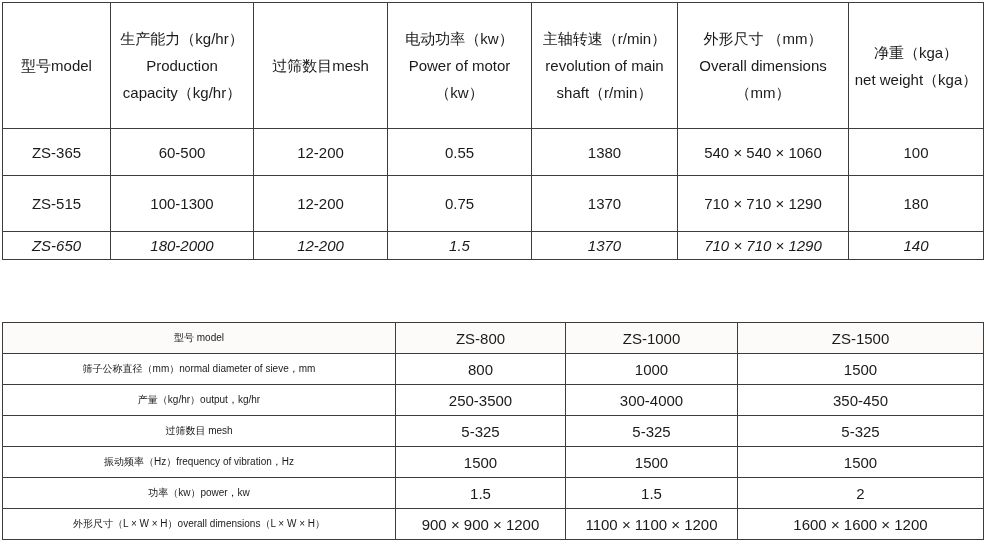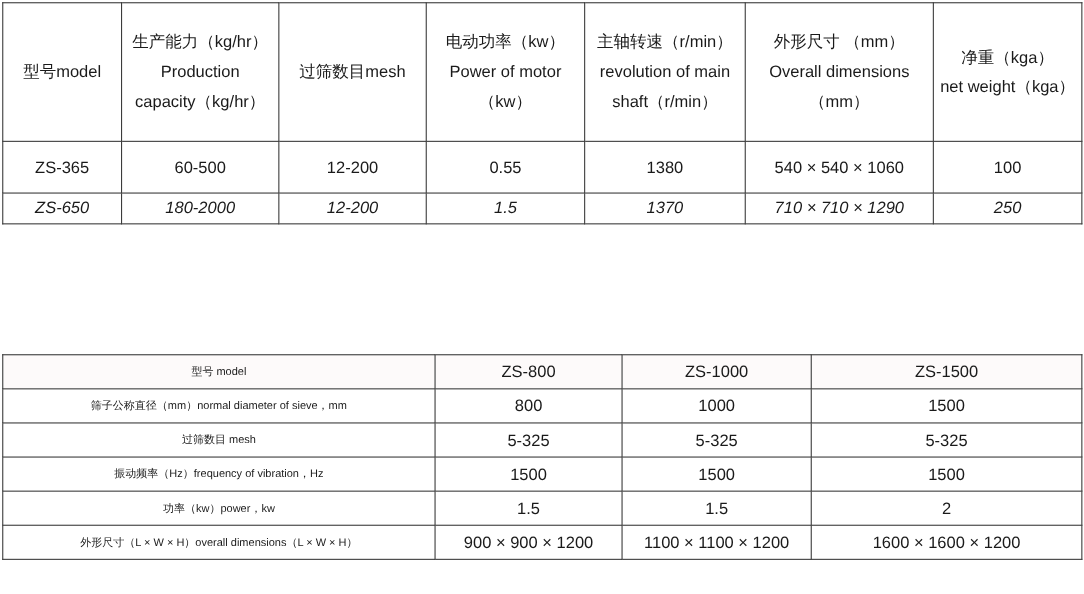--- a/index.html
+++ b/index.html
@@ -105,28 +105,37 @@
     </tr>
     <tr class="drow0">
       <td>ZS-365</td>
       <td>60-500</td>
       <td>12-200</td>
       <td>0.55</td>
       <td>1380</td>
       <td>540 × 540 × 1060</td>
       <td>100</td>
     </tr>
+    <tr class="drow1">
+      <td>ZS-515</td>
+      <td>100-1300</td>
+      <td>12-200</td>
+      <td>0.75</td>
+      <td>1370</td>
+      <td>710 × 710 × 1290</td>
+      <td>180</td>
+    </tr>
     <tr class="drow2">
       <td>ZS-650</td>
       <td>180-2000</td>
       <td>12-200</td>
       <td>1.5</td>
       <td>1370</td>
       <td>710 × 710 × 1290</td>
-      <td>250</td>
+      <td>140</td>
     </tr>
   </tbody>
     </table>
 
   <table id="t2">
     <colgroup>
       <col class="c0">
         <col class="c1">
         <col class="c2">
         <col class="c3">
@@ -136,20 +145,26 @@
       <td class="label">型号 model</td>
       <td>ZS-800</td>
       <td>ZS-1000</td>
       <td>ZS-1500</td>
     </tr>
     <tr>
       <td class="label">筛子公称直径（mm）normal diameter of sieve，mm</td>
       <td>800</td>
       <td>1000</td>
       <td>1500</td>
+    </tr>
+    <tr>
+      <td class="label">产量（kg/hr）output，kg/hr</td>
+      <td>250-3500</td>
+      <td>300-4000</td>
+      <td>350-450</td>
     </tr>
     <tr>
       <td class="label">过筛数目 mesh</td>
       <td>5-325</td>
       <td>5-325</td>
       <td>5-325</td>
     </tr>
     <tr>
       <td class="label">振动频率（Hz）frequency of vibration，Hz</td>
       <td>1500</td>

